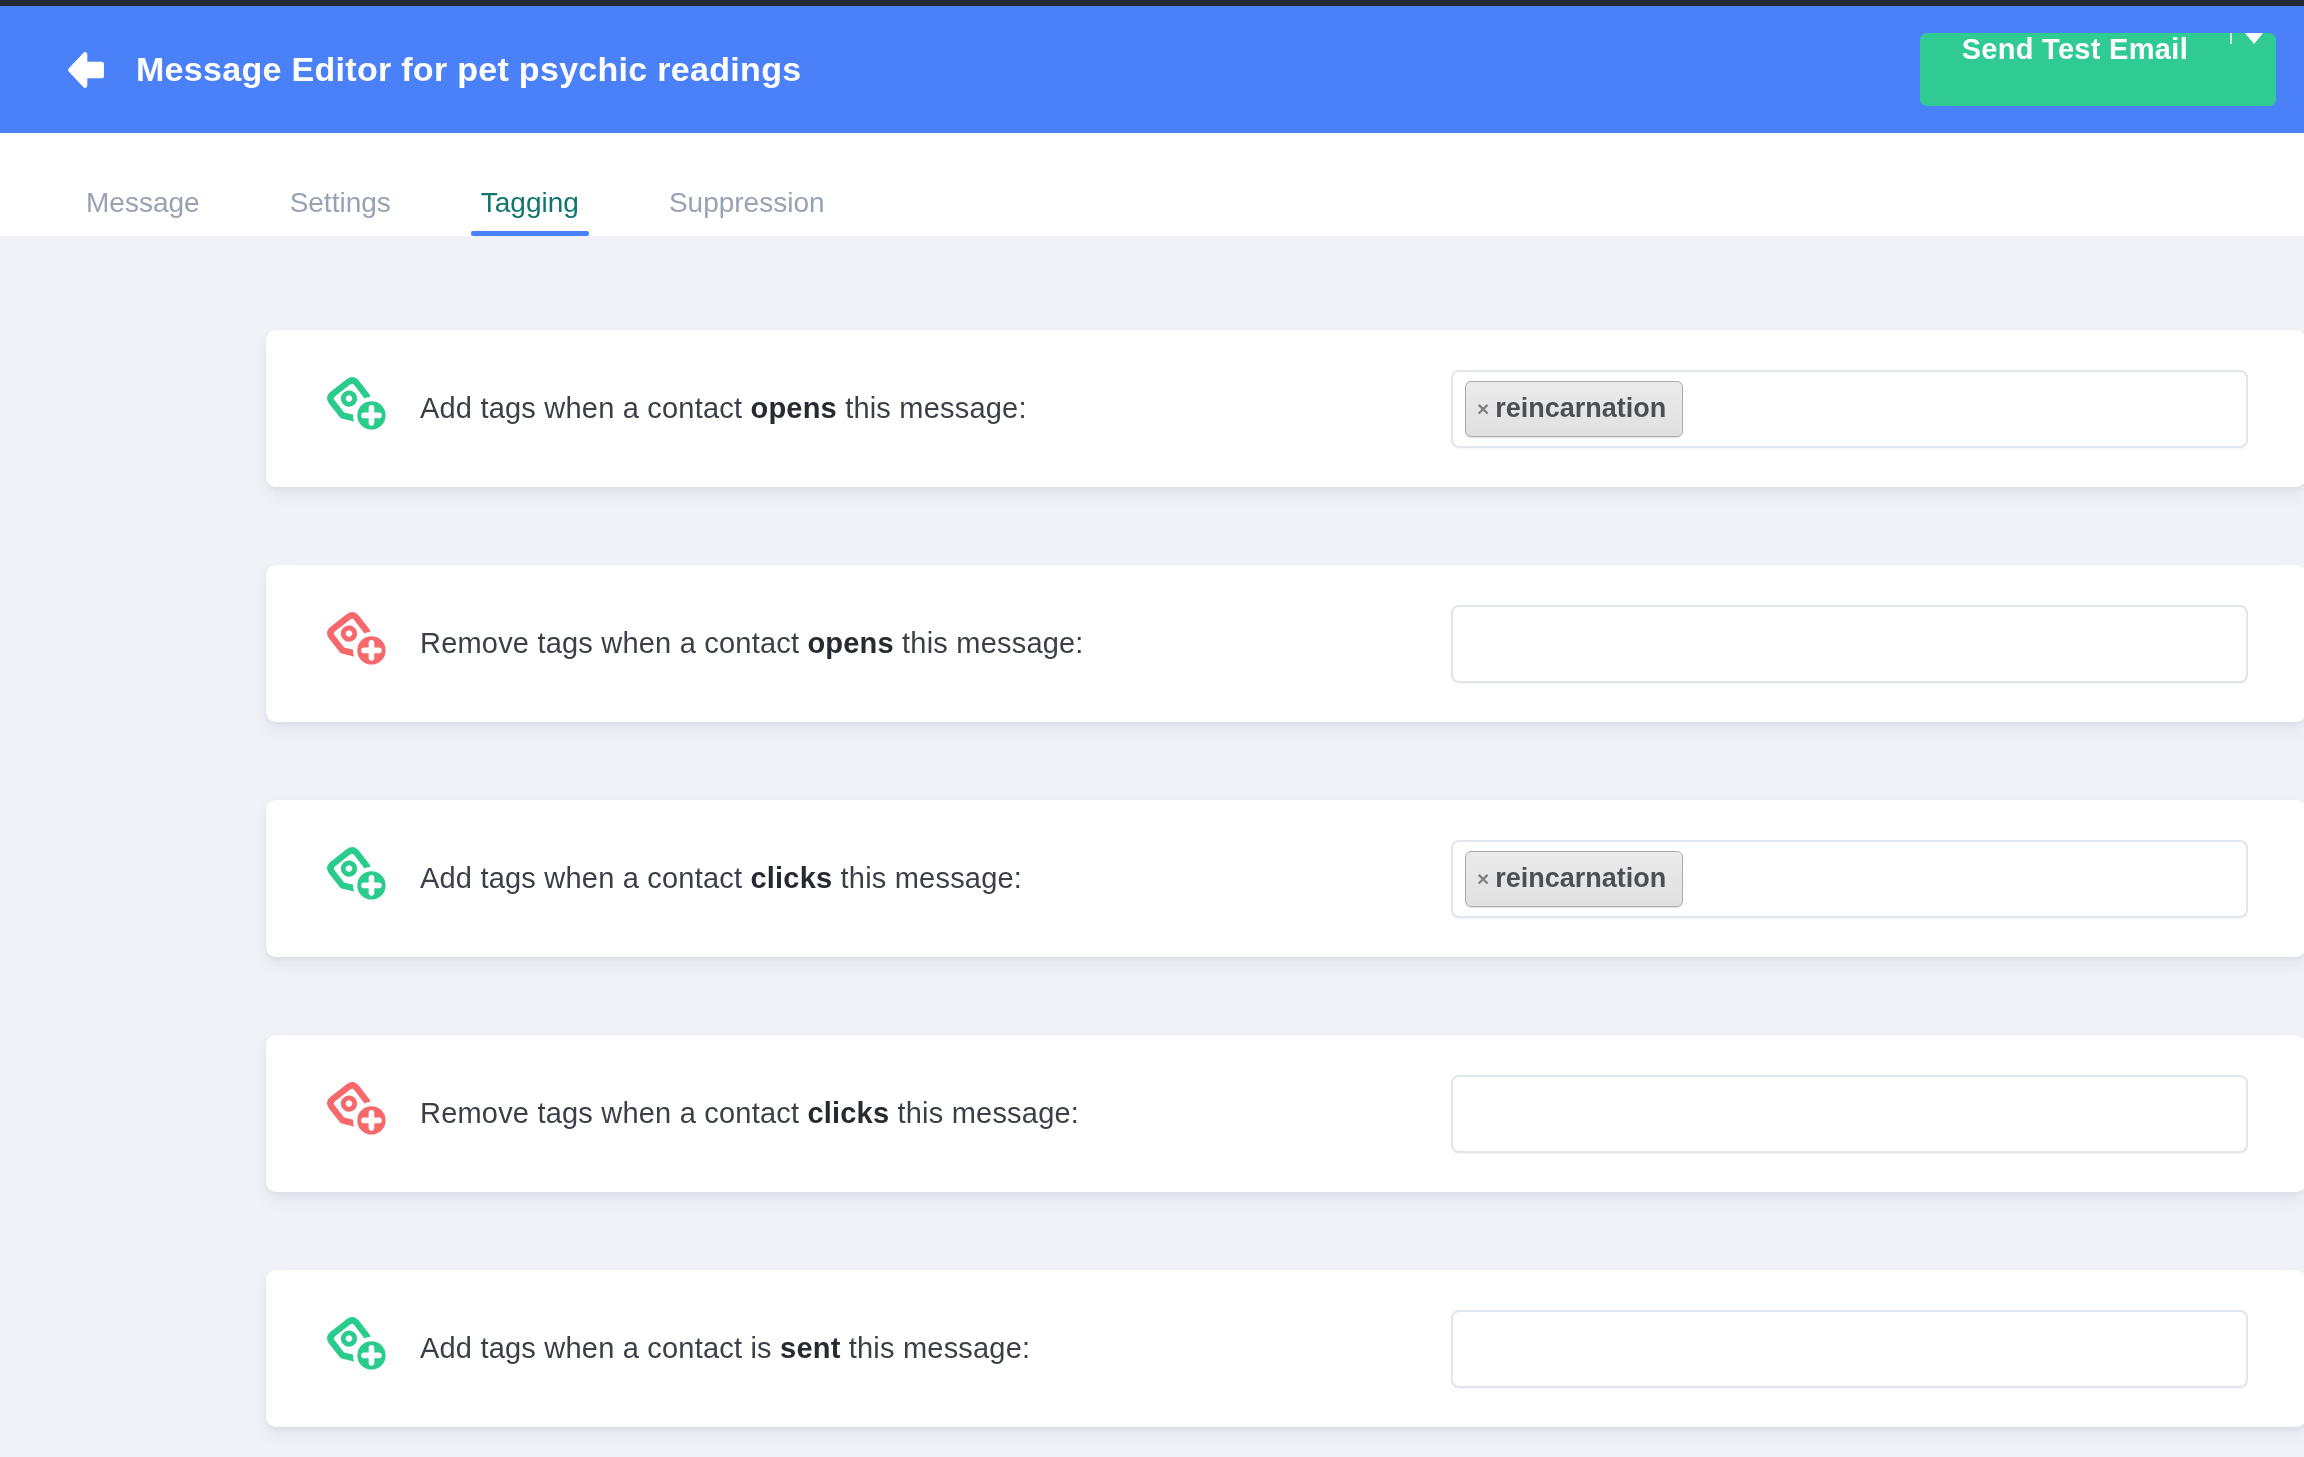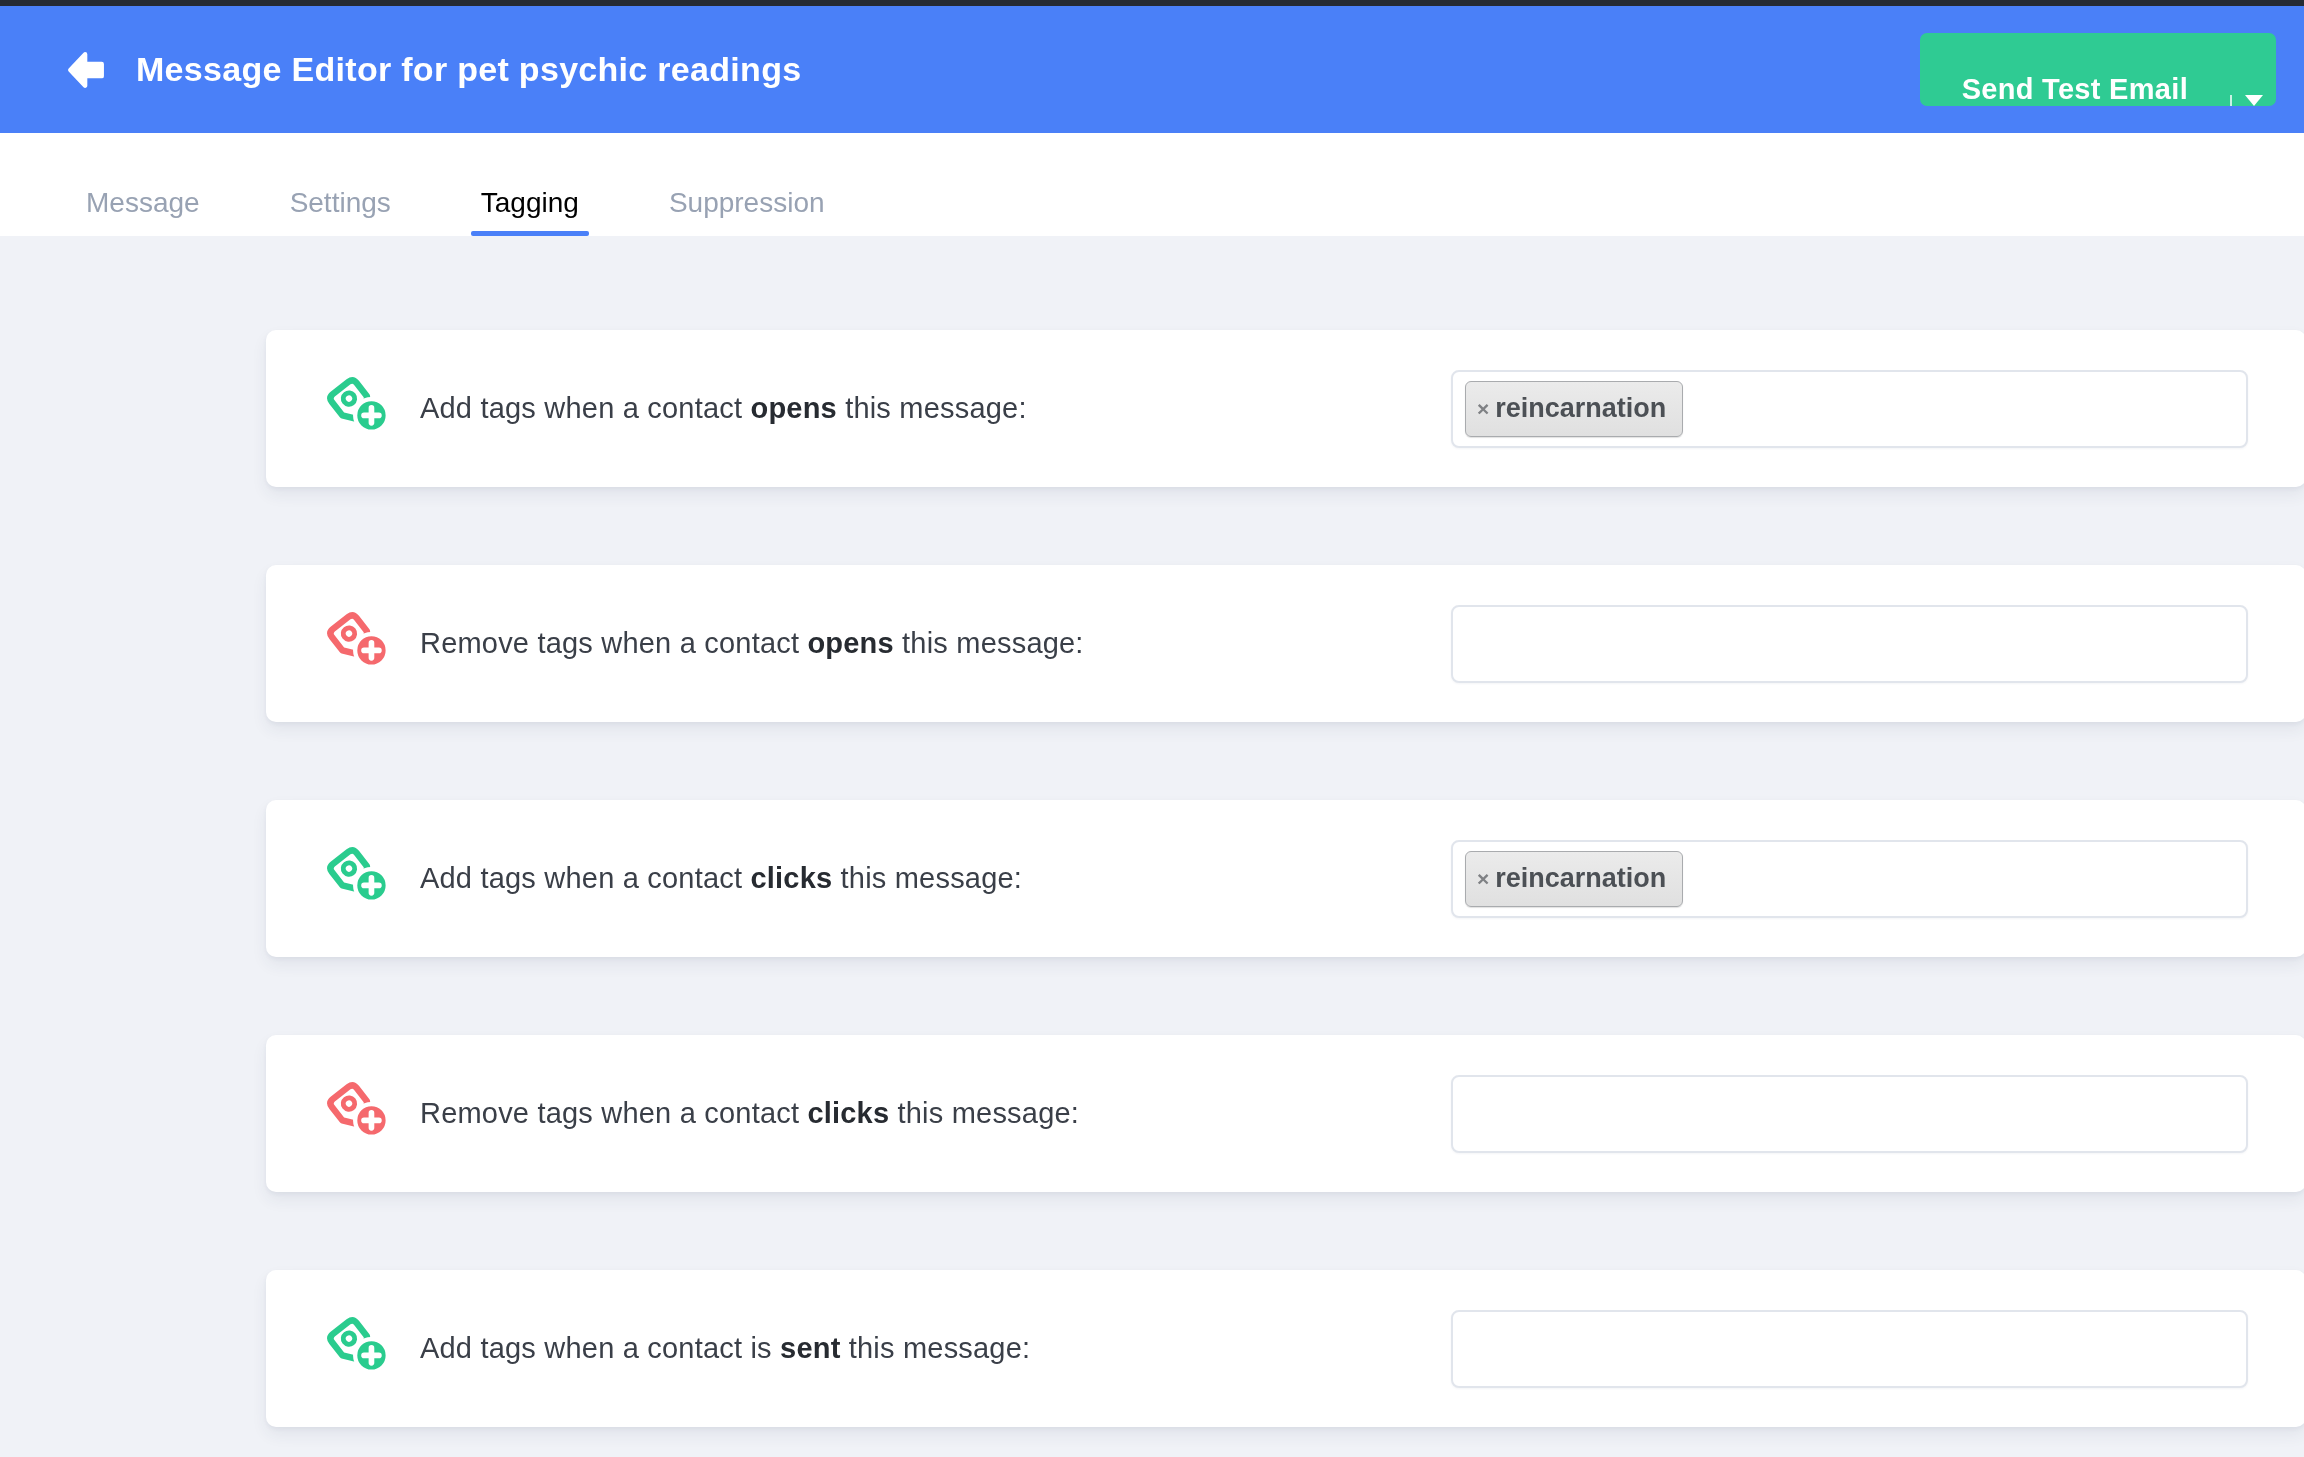--- a/index.html
+++ b/index.html
@@ -35,21 +35,21 @@
     letter-spacing: 0.3px;
     margin-left: 24px;
     white-space: nowrap;
   }
   .send-split {
     margin-left: auto;
     height: 73px;
     border-radius: 7px;
     overflow: hidden;
     display: flex;
-    align-items: flex-end;
+    align-items: flex-start;
     background: #2fcb93;
   }
   .send-main {
     border: none; cursor: pointer;
     background: transparent;
     color: #fff;
     font-family: inherit;
     font-size: 29px;
     font-weight: 700;
     letter-spacing: 0.3px;
@@ -83,21 +83,21 @@
     display: flex;
     align-items: center;
     padding: 36px 10px 0 10px;
     margin-right: 70px;
     font-size: 28px;
     color: #98a2b3;
     cursor: pointer;
     white-space: nowrap;
     text-align: right;
   }
-  .tab.active { color: #000000; font-weight: 500; }
+  .tab.active { color: #0f766e; font-weight: 500; }
   .tab.active::after {
     content: "";
     position: absolute;
     left: 0; right: 0; bottom: 0;
     height: 5px;
     background: #4a80f8;
     border-radius: 2px;
   }
 
   

